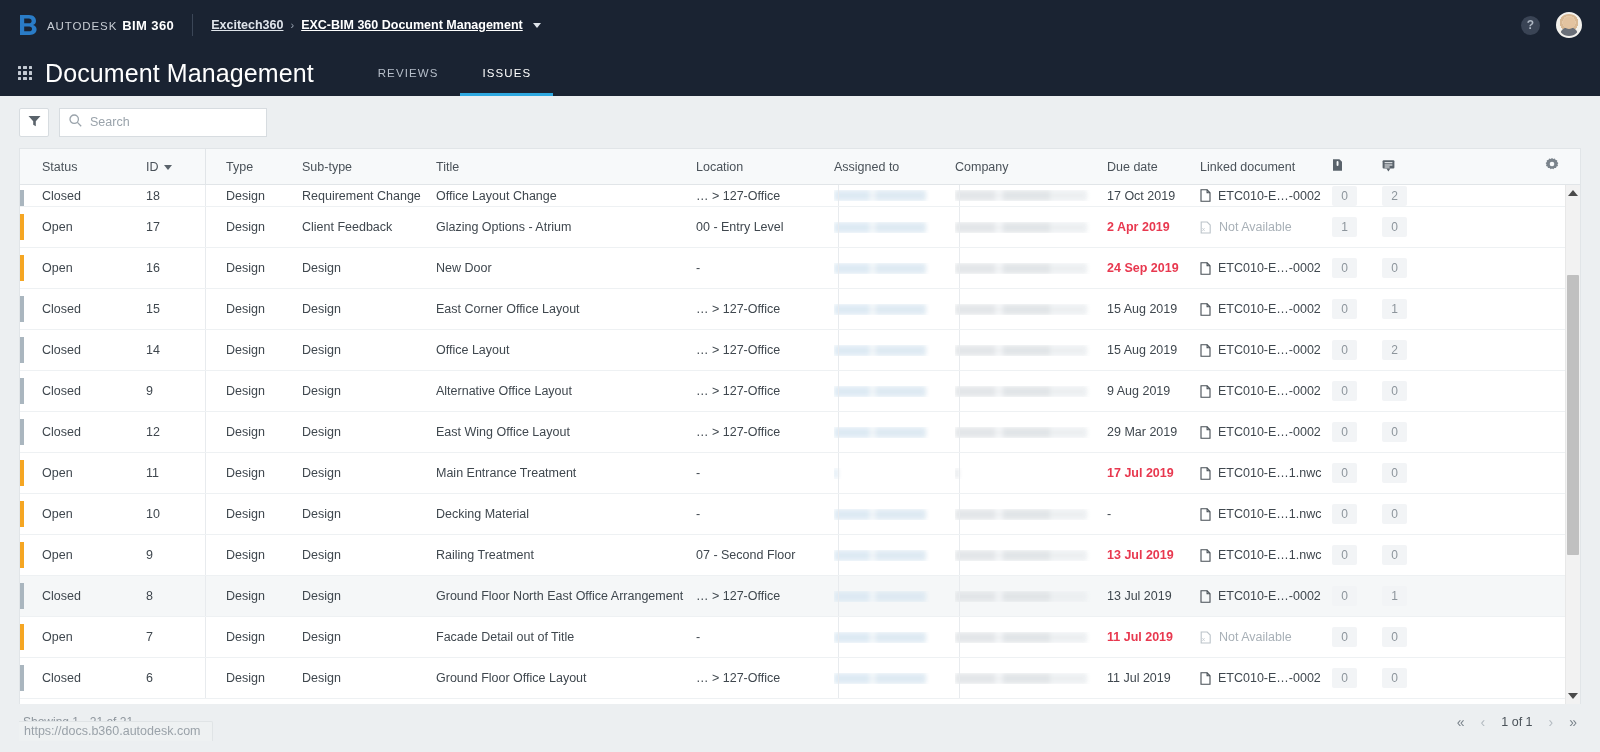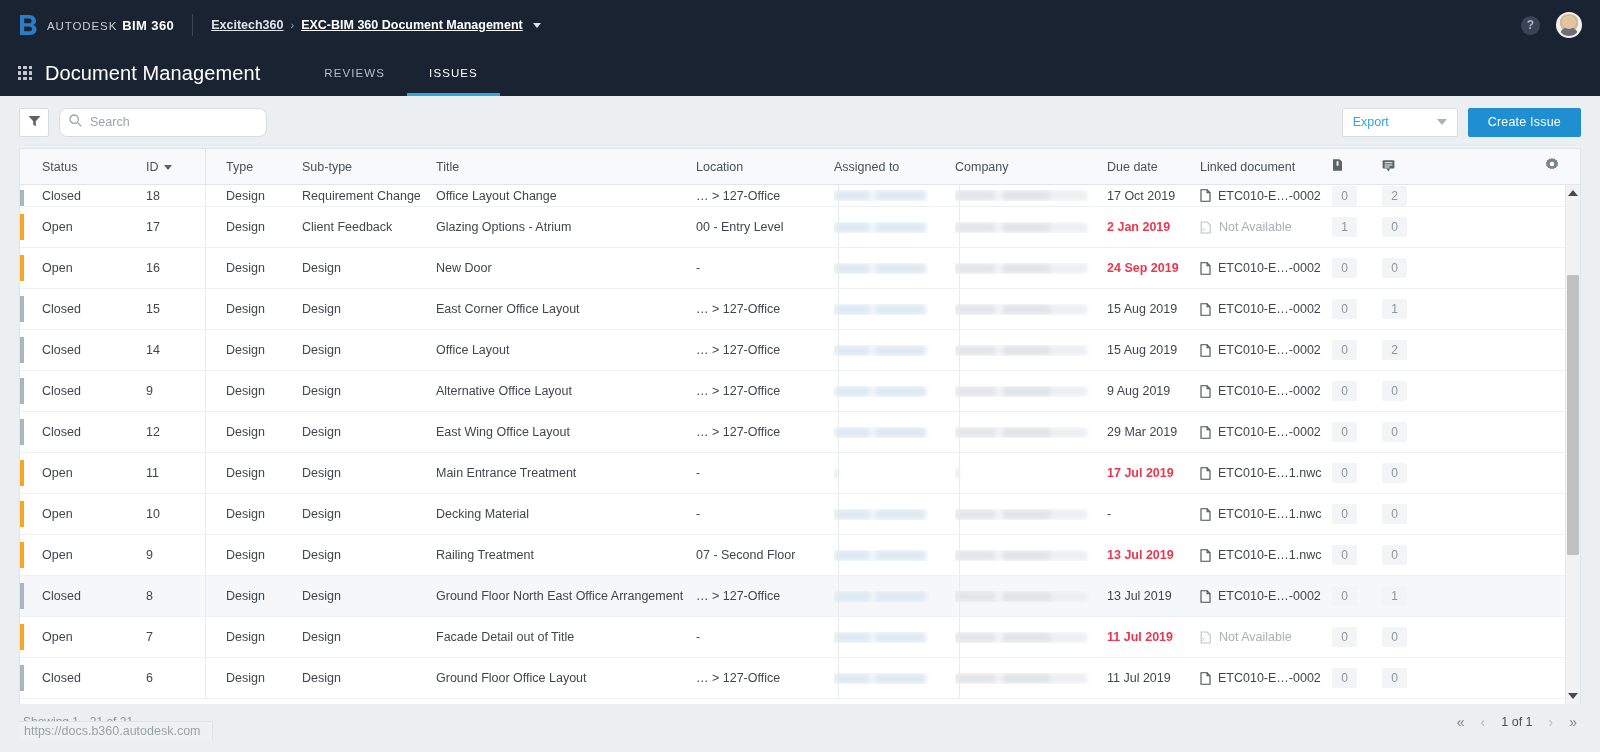--- a/index.html
+++ b/index.html
@@ -76,21 +76,21 @@
     height: 46px; background: #1a2332;
     display: flex; align-items: center; padding: 0 18px;
   }
   .grid-icon {
     width: 14px; height: 14px; margin-right: 13px;
     display: grid; grid-template-columns: repeat(3,1fr);
     grid-template-rows: repeat(3,1fr); gap: 2px; cursor: pointer;
   }
   .grid-icon i { background: #c4cad3; border-radius: .5px; display:block; }
   .module-title {
-    color: #ffffff; font-size: 20px; font-weight: normal; letter-spacing: .1px;
+    color: #ffffff; font-size: 25px; font-weight: normal; letter-spacing: .1px;
   }
   .tabs { display: flex; margin-left: 42px; height: 46px; align-items: stretch; }
   .tab {
     display: flex; align-items: center; padding: 0 22px;
     color: #b6bec9; font-size: 11.5px; letter-spacing: 1.1px;
     cursor: pointer; position: relative;
   }
   .tab.active { color: #ffffff; }
   .tab.active::after {
     content: ""; position: absolute; left: 0; right: 0; bottom: 0;
@@ -102,21 +102,21 @@
     height: 52px; background: #eceff1;
     display: flex; align-items: center; padding: 0 19px;
   }
   .filter-btn {
     width: 30px; height: 29px; background: #ffffff;
     border: 1px solid #d7dce0; border-radius: 2px;
     display: flex; align-items: center; justify-content: center; cursor: pointer;
   }
   .search-box {
     margin-left: 10px; width: 208px; height: 29px;
-    background: #ffffff; border: 1px solid #d7dce0; border-radius: 8px;
+    background: #ffffff; border: 1px solid #d7dce0; border-radius: 0;
     display: flex; align-items: center; padding: 0 9px; gap: 8px; cursor: text;
   }
   .search-box input {
     border: none; outline: none; font-size: 12.5px;
     color: #333; width: 100%; font-family: inherit; background: transparent;
   }
   .search-box input::placeholder { color: #9aa3ab; }
   .toolbar-right { margin-left: auto; display: flex; align-items: center; gap: 10px; }
   .export-btn {
     width: 116px; height: 29px; background: #ffffff;
@@ -310,27 +310,20 @@
   <div class="search-box">
     <span>
       <svg width="13" height="13" viewBox="0 0 13 13">
           <circle cx="5.2" cy="5.2" r="4.2" fill="none" stroke="#9aa3ab" stroke-width="1.3"></circle>
           <line x1="8.4" y1="8.4" x2="12.2" y2="12.2" stroke="#9aa3ab" stroke-width="1.3"></line>
         </svg>
     </span>
     <input type="text" placeholder="Search" style="">
   </div>
 
-  <div class="toolbar-right">
-    <div class="export-btn">
-      <span>Export</span>
-      <span class="export-caret"></span>
-    </div>
-    <button class="create-btn">Create Issue</button>
-  </div>
 </div>
 
 <div class="table-wrap">
 
   <div class="thead">
     <div class="th" style="width:126px;padding-left:22px">Status</div>
     <div class="th sortable" style="width:58px">
       <span>ID</span>
       <span class="sort-caret"></span>
     </div>
@@ -414,21 +407,21 @@
         <div class="cell" style="width:98px;padding-left:22px">Design</div>
         <div class="cell" style="width:134px">Client Feedback</div>
         <div class="cell" style="width:260px">Glazing Options - Atrium</div>
         <div class="cell" style="width:138px">00 - Entry Level</div>
         <div class="cell" style="width:121px">
           <div class="redact" style="width:92px"></div>
         </div>
         <div class="cell" style="width:152px">
           <div class="redact grey" style="width:132px"></div>
         </div>
-        <div class="cell due-overdue" style="width:93px">2 Jan 2019</div>
+        <div class="cell due-overdue" style="width:93px">2 Apr 2019</div>
         <div class="cell doc-cell" style="width:132px">
           <svg width="12" height="13" viewBox="0 0 12 13">
             <path d="M1.2 1 L7.2 1 L10.2 4 L10.2 12 L1.2 12 Z" fill="none" stroke="#bcc4ca" stroke-width="1.1"></path>
             <text x="2" y="10.4" font-size="6" fill="#bcc4ca" font-family="sans-serif">x</text>
           </svg>
           <span class="doc-name na">Not Available</span>
         </div>
         <div class="cell" style="width:50px">
           <div class="countbox">1</div>
         </div>

